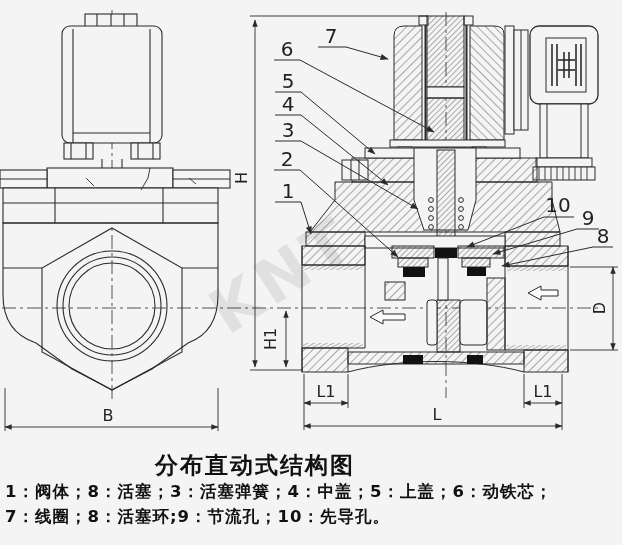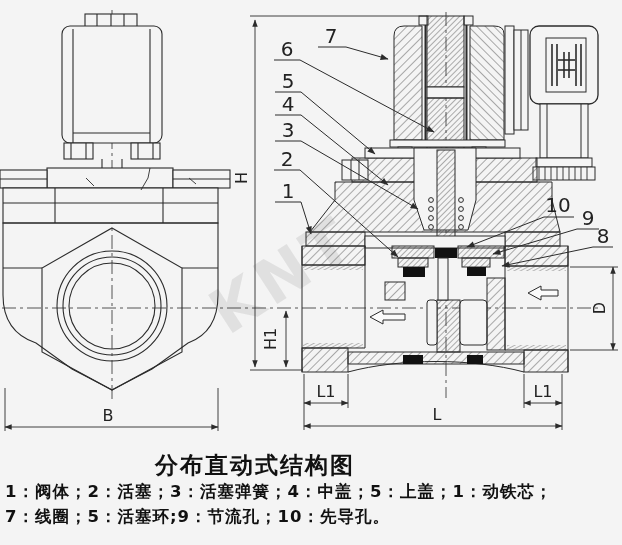--- a/index.html
+++ b/index.html
@@ -310,17 +310,17 @@
     <g>
       <text x="603" y="243" text-anchor="middle" fill="#222" stroke="none">8</text>
       <polyline points="613,247 593,247 502,266" marker-end="url(#arr)"></polyline>
     </g>
   </g>
 </svg>
 
 
 <div class="caption">
   <div class="cap-title">分布直动式结构图</div>
-  <div class="cap-line l1">1：阀体；2：活塞；3：活塞弹簧；4：中盖；5：上盖；1：动铁芯；</div>
-  <div class="cap-line l2">7：线圈；5：活塞环;9：节流孔；10：先导孔。</div>
+  <div class="cap-line l1">1：阀体；8：活塞；3：活塞弹簧；4：中盖；5：上盖；6：动铁芯；</div>
+  <div class="cap-line l2">7：线圈；8：活塞环;9：节流孔；10：先导孔。</div>
 </div>
 
 </div>
 
 </body></html>

